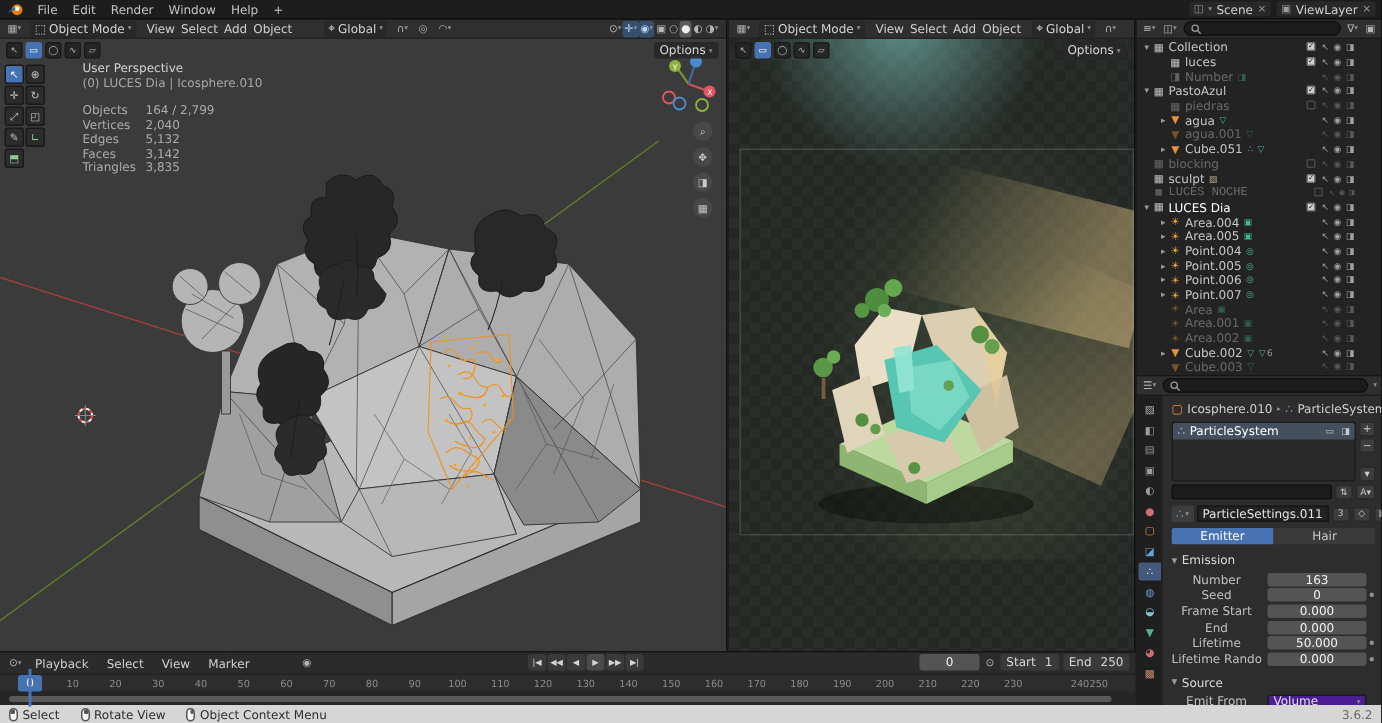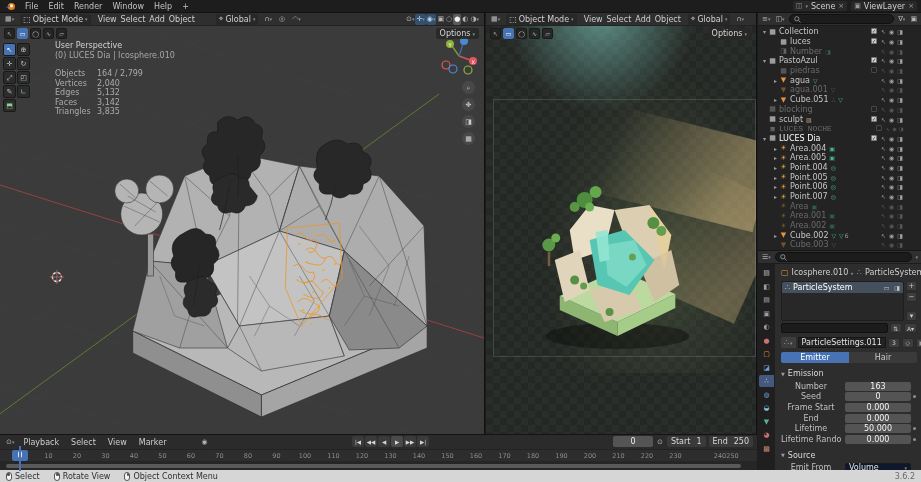--- a/index.html
+++ b/index.html
@@ -97,21 +97,21 @@
   .seg div{flex:1;display:flex;align-items:center;justify-content:center;background:#3a3a3a;color:#c9c9c9}
   .seg div.on{background:#4772b3;color:#fff}
   .sect{display:flex;align-items:center;gap:3px;margin-top:6px;color:#dadada}
   .sect .arr{font-size:5px;color:#9a9a9a}
   #emission-fields{margin-top:3px}
   .frow{display:flex;align-items:center;height:10.6px}
   .frow .fl{width:60px;text-align:center;margin-right:4px;color:#c0c0c0;white-space:nowrap;overflow:hidden}
   .frow .fv{flex:1;background:#545454;border-radius:2px;height:9px;display:flex;align-items:center;justify-content:center;color:#f2f2f2}
   .frow .fdot{width:6px;display:flex;justify-content:center}
   .frow .fdot i{width:3px;height:3px;border-radius:50%;background:#8f8f8f}
-  .drop{flex:1;background:#0f172a;border:1px solid #1b1b1b;border-radius:2px;height:10px;display:flex;align-items:center;padding:0 3px;color:#e0e0e0}
+  .drop{flex:1;background:#4c1d95;border:1px solid #1b1b1b;border-radius:2px;height:10px;display:flex;align-items:center;padding:0 3px;color:#e0e0e0}
   .drop .chev{margin-left:auto}
   
   #timeline{position:absolute;left:0;top:434px;width:757px;height:36px;background:#2b2b2b;border-top:1px solid #141414}
   #tl-header{position:absolute;left:0;top:0;right:0;height:14px;display:flex;align-items:center;gap:6px;padding:0 5px}
   #transport{position:absolute;left:352px;top:1px;display:flex;gap:1px}
   .tpbtn{min-width:12px;height:11px;background:#3a3a3a;border-radius:2px;color:#d5d5d5;font-size:5.5px;display:flex;align-items:center;justify-content:center;padding:0 1px}
   .tpbtn.play{background:#4a4a4a}
   #tl-fields{position:absolute;right:4px;top:1px;display:flex;gap:3px;align-items:center}
   .tlbox{background:#545454;border-radius:2px;height:11px;display:flex;align-items:center;justify-content:center;color:#f0f0f0;padding:0 4px}
   .tlbox.dark{background:#3a3a3a;color:#d8d8d8;gap:6px}

